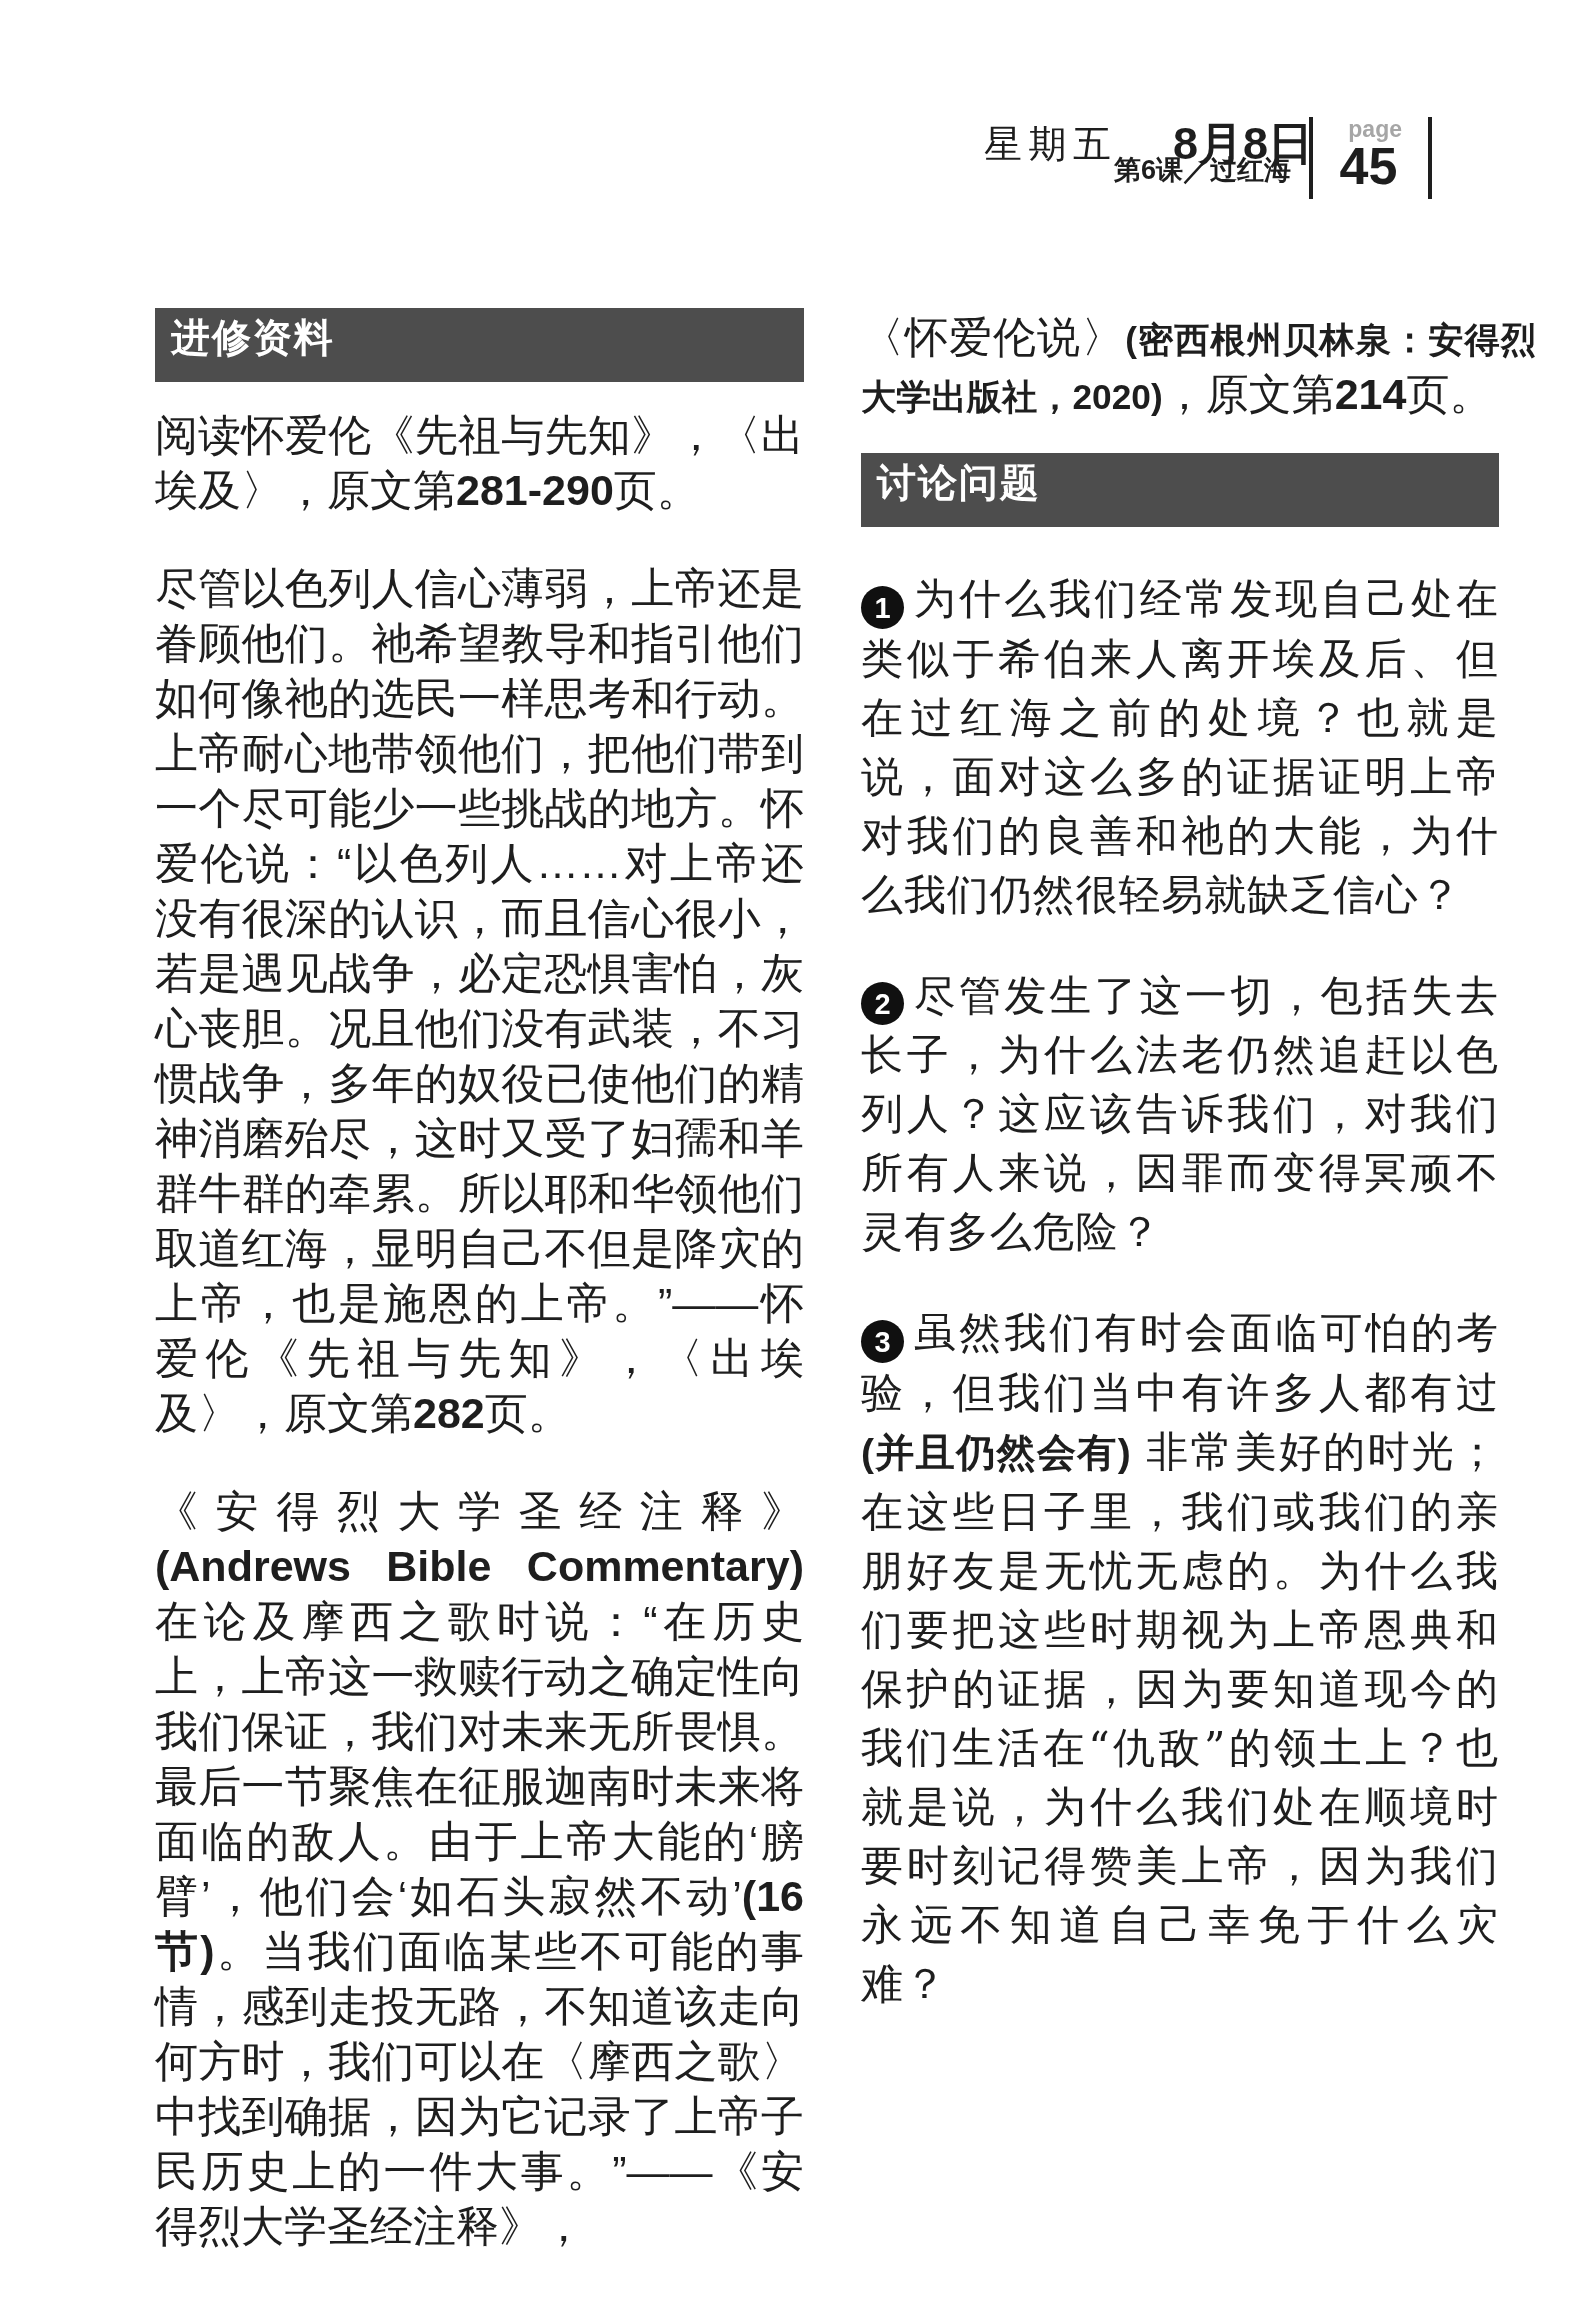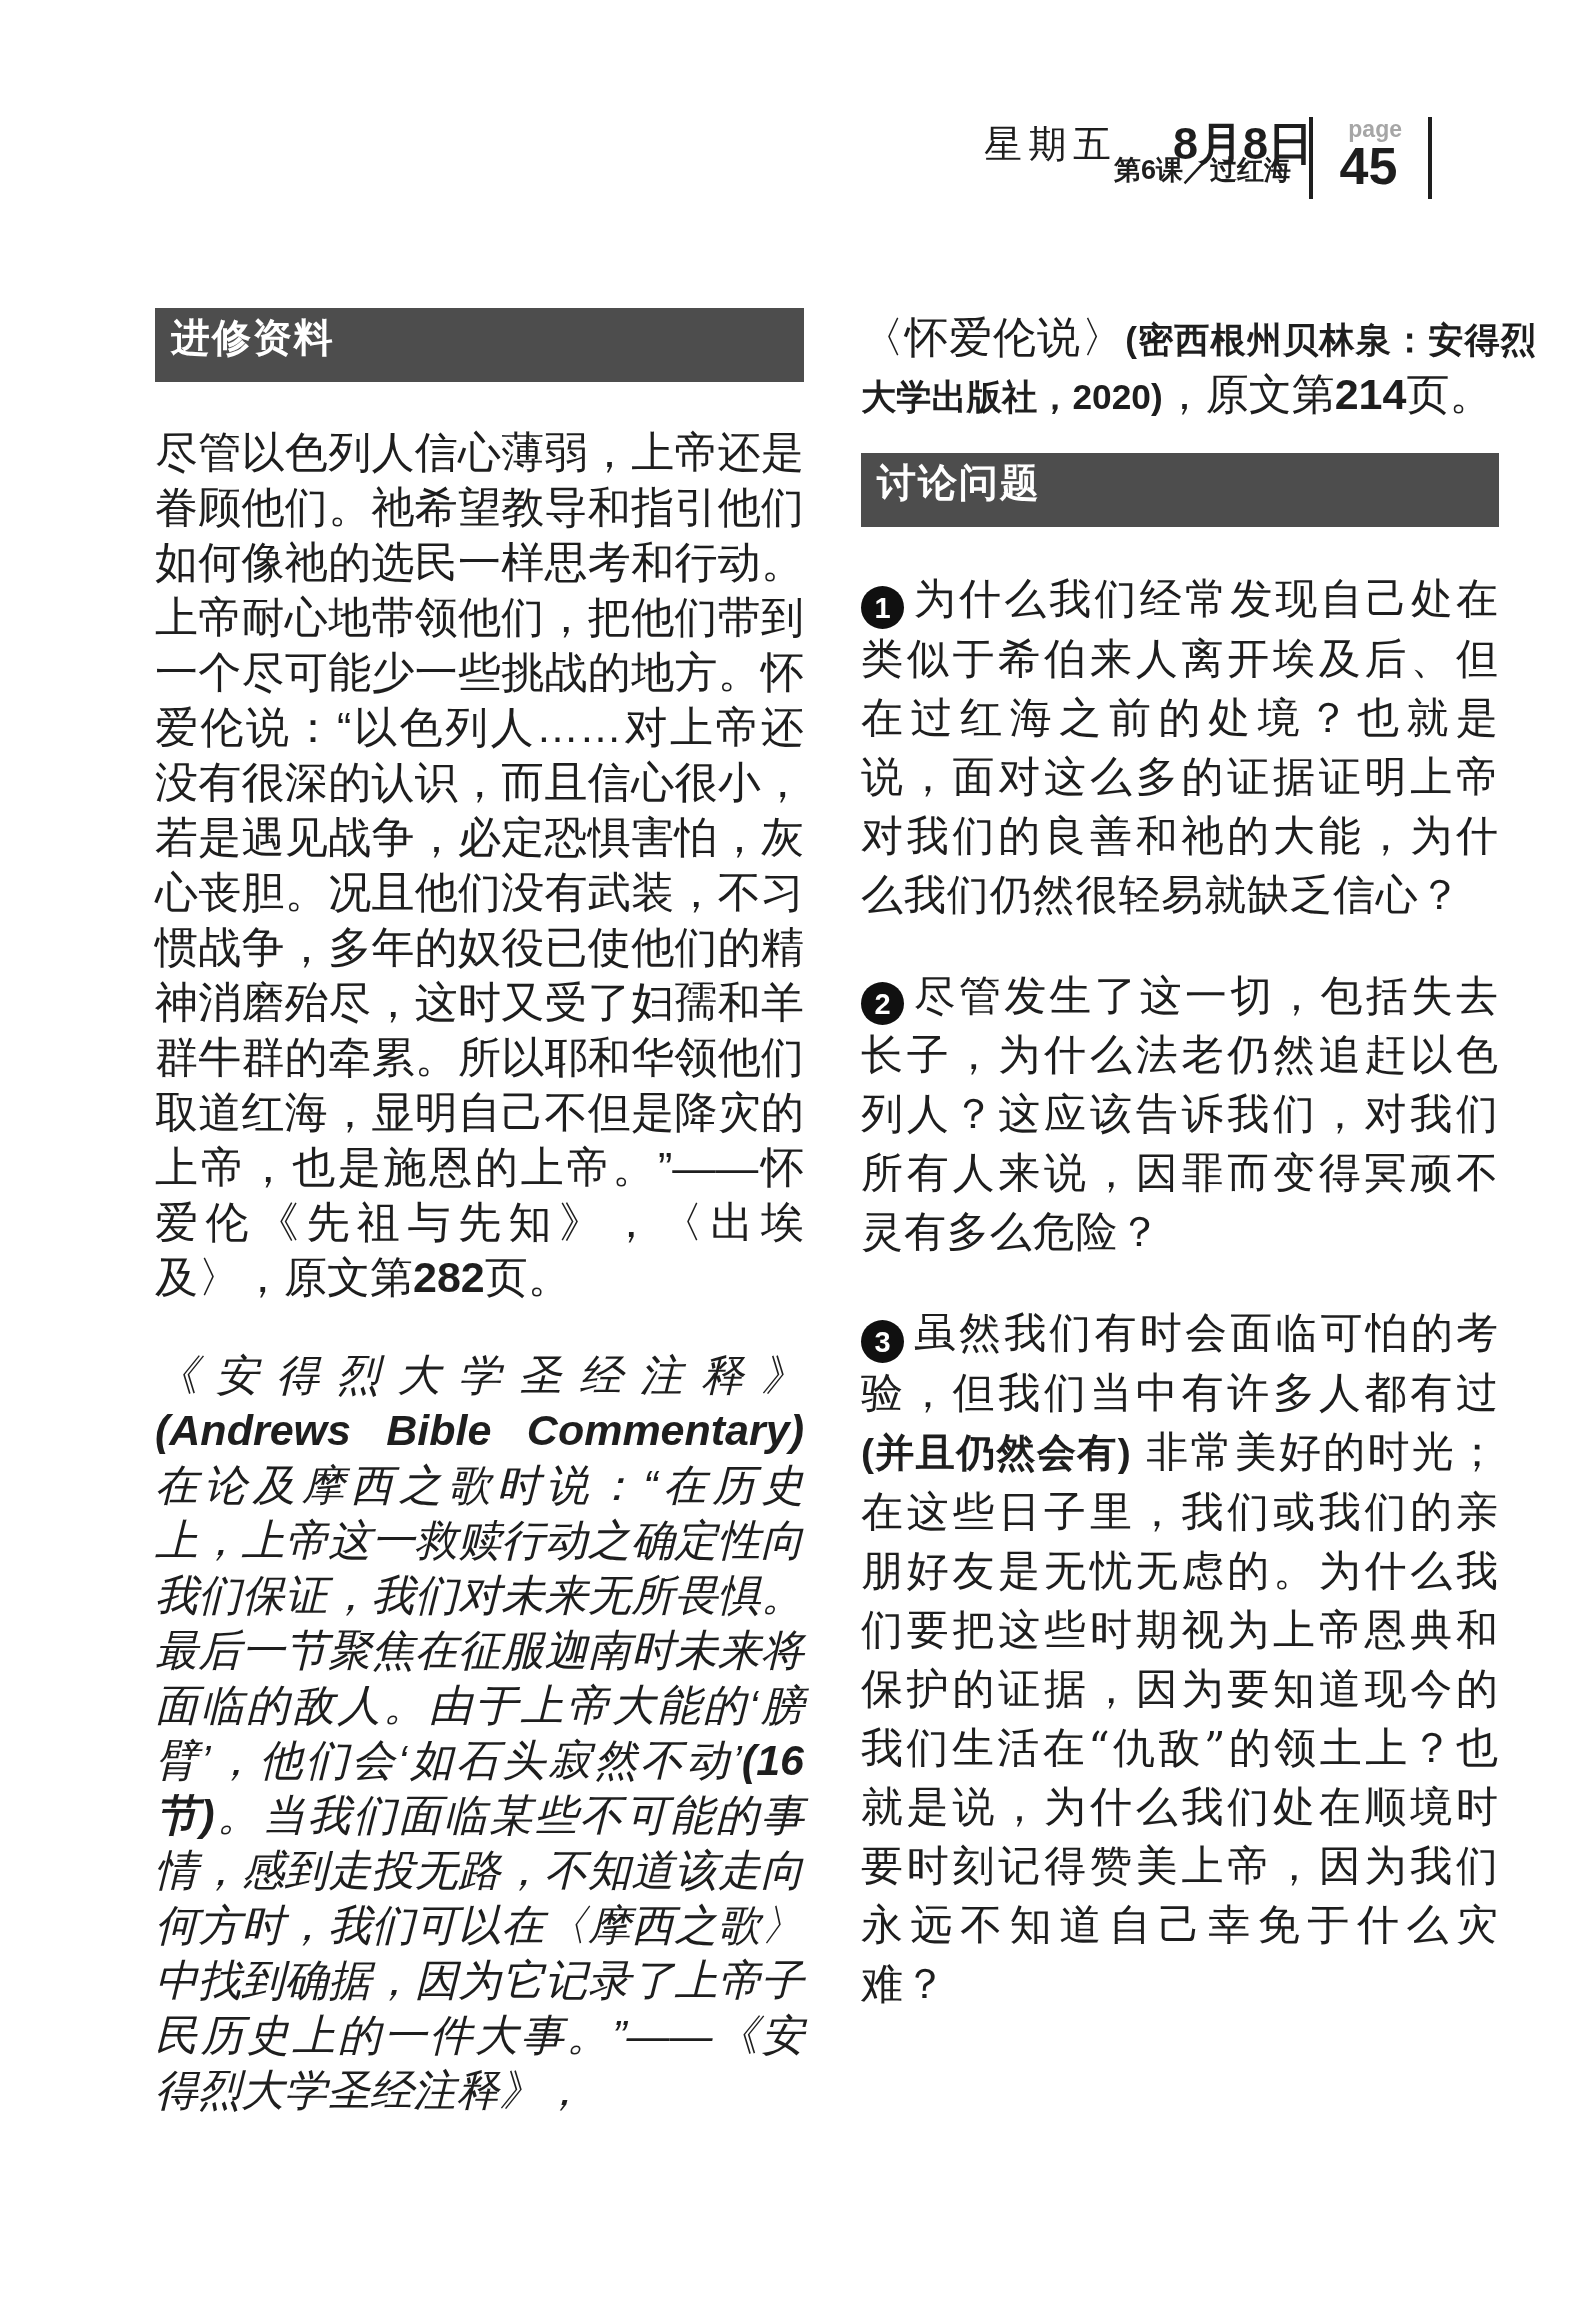--- a/index.html
+++ b/index.html
@@ -53,21 +53,21 @@
     padding-left: 16px; box-sizing: border-box;
     letter-spacing: 1.9px;
   }
 
   .body-para {
     font-size: 43px; line-height: 55px;
     text-align: justify; text-justify: inter-ideograph;
   }
   .col-left .p1 { margin-top: 26px; }
   .col-left .p2 { margin-top: 43px; }
-  .col-left .p3 { margin-top: 31px; font-style: italic; }
+  .col-left .p3 { margin-top: 31px; }
 
   .cont-para { width: 675px; margin-bottom: 29px; }
   .col-right .section-bar { }
 
   .question {
     font-family: "DejaVu Serif", "Liberation Serif", serif;
     font-size: 42px; line-height: 59px;
     text-align: justify; text-justify: inter-ideograph;
     letter-spacing: 0.9px;
     margin-bottom: 23px;
@@ -96,20 +96,21 @@
 <div class="hdr-weekday">星期五</div>
 <div class="hdr-date">8月8日</div>
 <div class="hdr-lesson">第6课／过红海</div>
 <div class="hdr-vline vline1"></div>
 <div class="hdr-page-label">page</div>
 <div class="hdr-page-num">45</div>
 <div class="hdr-vline vline2"></div>
 
 <div class="col-left">
   <div class="section-bar">进修资料</div>
+  <p class="body-para p1"><span class="seg-n">阅读怀爱伦《先祖与先知》，〈出埃及〉，原文第</span><span class="seg-b">281-290</span><span class="seg-n">页。</span></p>
   <p class="body-para p2"><span class="seg-n">尽管以色列人信心薄弱，上帝还是眷顾他们。祂希望教导和指引他们如何像祂的选民一样思考和行动。上帝耐心地带领他们，把他们带到一个尽可能少一些挑战的地方。怀爱伦说：“以色列人……对上帝还没有很深的认识，而且信心很小，若是遇见战争，必定恐惧害怕，灰心丧胆。况且他们没有武装，不习惯战争，多年的奴役已使他们的精神消磨殆尽，这时又受了妇孺和羊群牛群的牵累。所以耶和华领他们取道红海，显明自己不但是降灾的上帝，也是施恩的上帝。”——怀爱伦《先祖与先知》，〈出埃及〉，原文第</span><span class="seg-b">282</span><span class="seg-n">页。</span></p>
   <p class="body-para p3"><span class="seg-n">《安得烈大学圣经注释》</span><span class="seg-b">(Andrews Bible Commentary)</span><span class="seg-n"> 在论及摩西之歌时说：“在历史上，上帝这一救赎行动之确定性向我们保证，我们对未来无所畏惧。最后一节聚焦在征服迦南时未来将面临的敌人。由于上帝大能的‘膀臂’，他们会‘如石头寂然不动’</span><span class="seg-b">(16节)</span><span class="seg-n">。当我们面临某些不可能的事情，感到走投无路，不知道该走向何方时，我们可以在〈摩西之歌〉中找到确据，因为它记录了上帝子民历史上的一件大事。”——《安得烈大学圣经注释》，</span></p>
 </div>
 
 <div class="col-right">
   <p class="body-para cont-para" style="margin-top:0;"><span class="seg-n">〈怀爱伦说〉</span><span class="seg-bs">(密西根州贝林泉：安得烈大学出版社，2020)</span><span class="seg-n">，原文第</span><span class="seg-b">214</span><span class="seg-n">页。</span></p>
   <div class="section-bar">讨论问题</div>
 
   <p class="question">
     <span class="qnum">1</span><span><span class="seg-n">为什么我们经常发现自己处在类似于希伯来人离开埃及后、但在过红海之前的处境？也就是说，面对这么多的证据证明上帝对我们的良善和祂的大能，为什么我们仍然很轻易就缺乏信心？</span></span>

